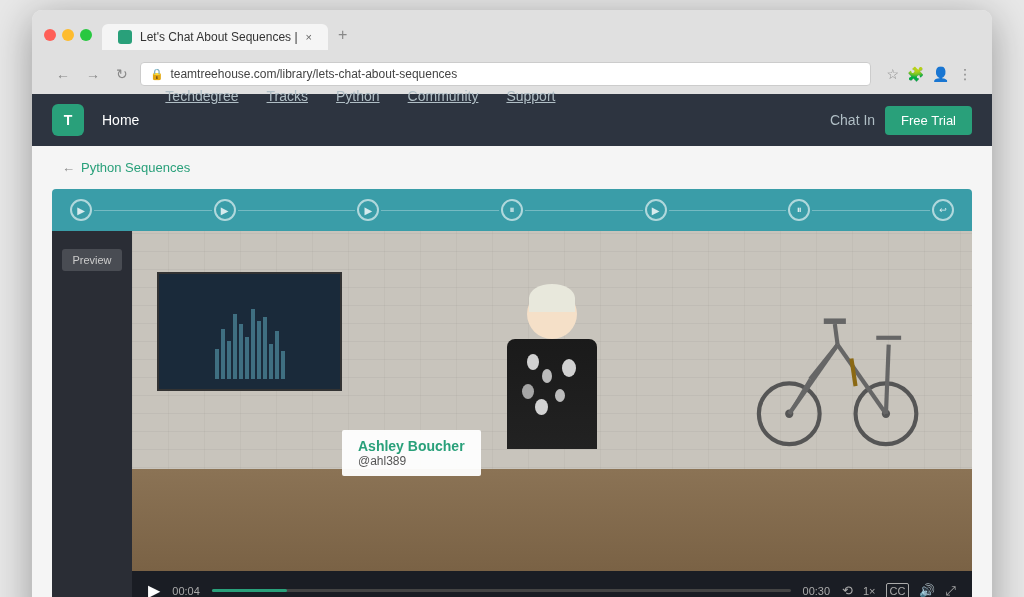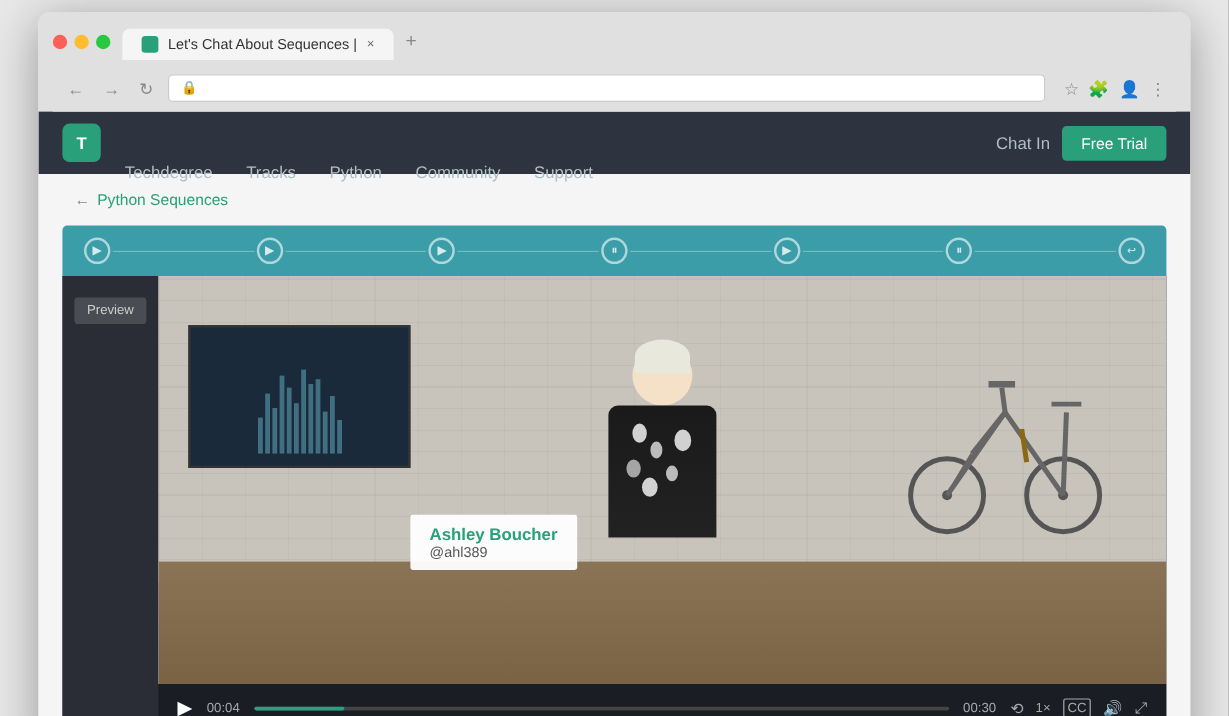--- a/index.html
+++ b/index.html
@@ -155,23 +155,24 @@
       align-items: center;
       gap: 0;
       flex: 1;
     }
     .nav-link {
       color: #b0bec5;
       font-size: 14px;
       padding: 0 14px;
       height: 64px;
       display: flex;
-      align-items: flex-end;
+      align-items: flex-start;
       cursor: pointer;
       white-space: nowrap;
+      text-decoration: underline;
     }
     .nav-right {
       display: flex;
       align-items: center;
       gap: 10px;
     }
     .nav-signin {
       color: #b0bec5;
       font-size: 14px;
       cursor: pointer;
@@ -447,36 +448,38 @@
         </div>
         <div class="tab-new">+</div>
       </div>
     </div>
     <div class="address-bar-row">
       <span class="nav-btn">←</span>
       <span class="nav-btn">→</span>
       <span class="nav-btn">↻</span>
       <div class="address-bar">
         <span class="lock-icon">🔒</span>
+        <span class="address-text">teamtreehouse.com/library/lets-chat-about-sequences</span>
       </div>
       <div class="browser-actions">
         <span class="browser-action-btn">☆</span>
         <span class="browser-action-btn">🧩</span>
         <span class="browser-action-btn">👤</span>
         <span class="browser-action-btn">⋮</span>
       </div>
     </div>
   </div>
 
   <div class="page-content">
 
     <nav class="site-nav">
       <div class="nav-logo">
         <span>T</span>
       </div>
+      <div class="nav-home">Home</div>
       <div class="nav-links">
         <div class="nav-link">
           <span>Techdegree</span>
         </div>
         <div class="nav-link">
           <span>Tracks</span>
         </div>
         <div class="nav-link">
           <span>Python</span>
         </div>

